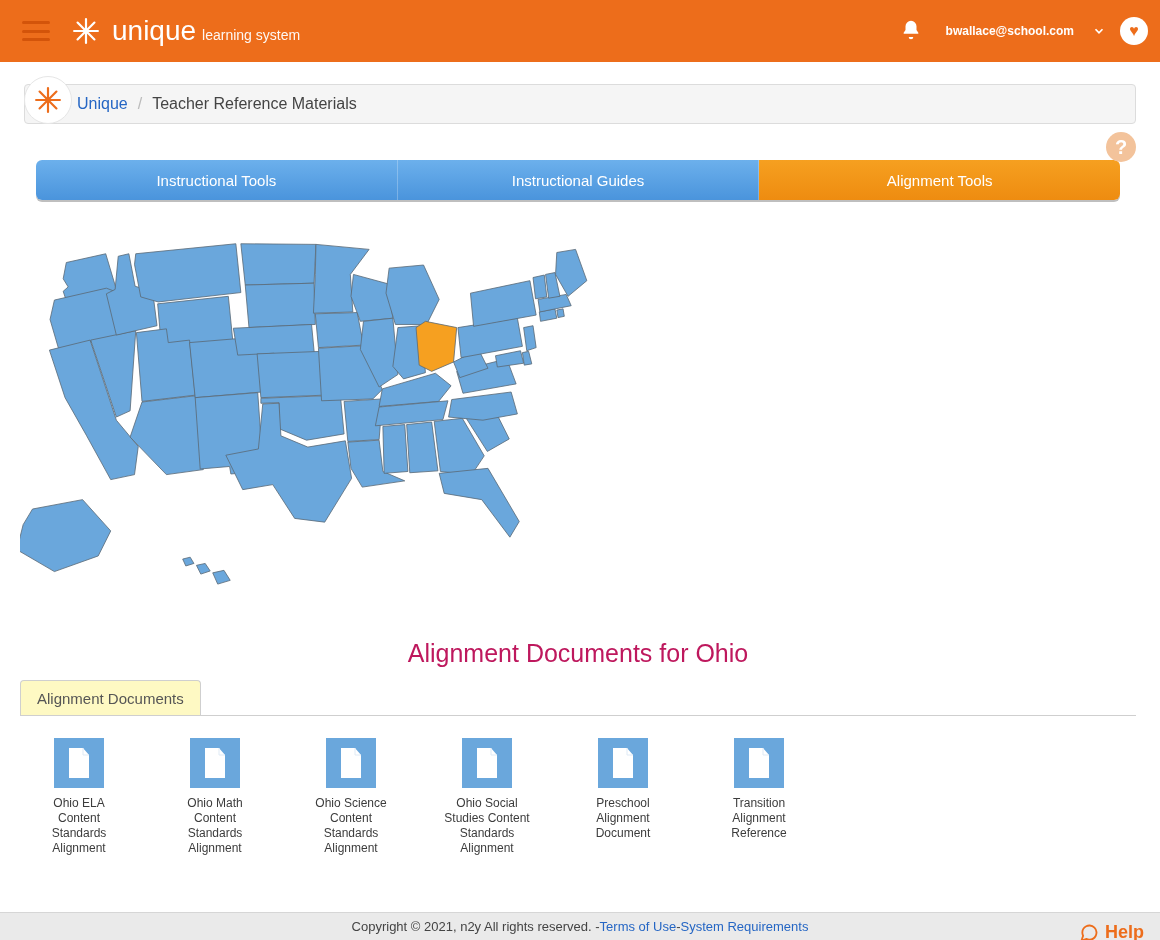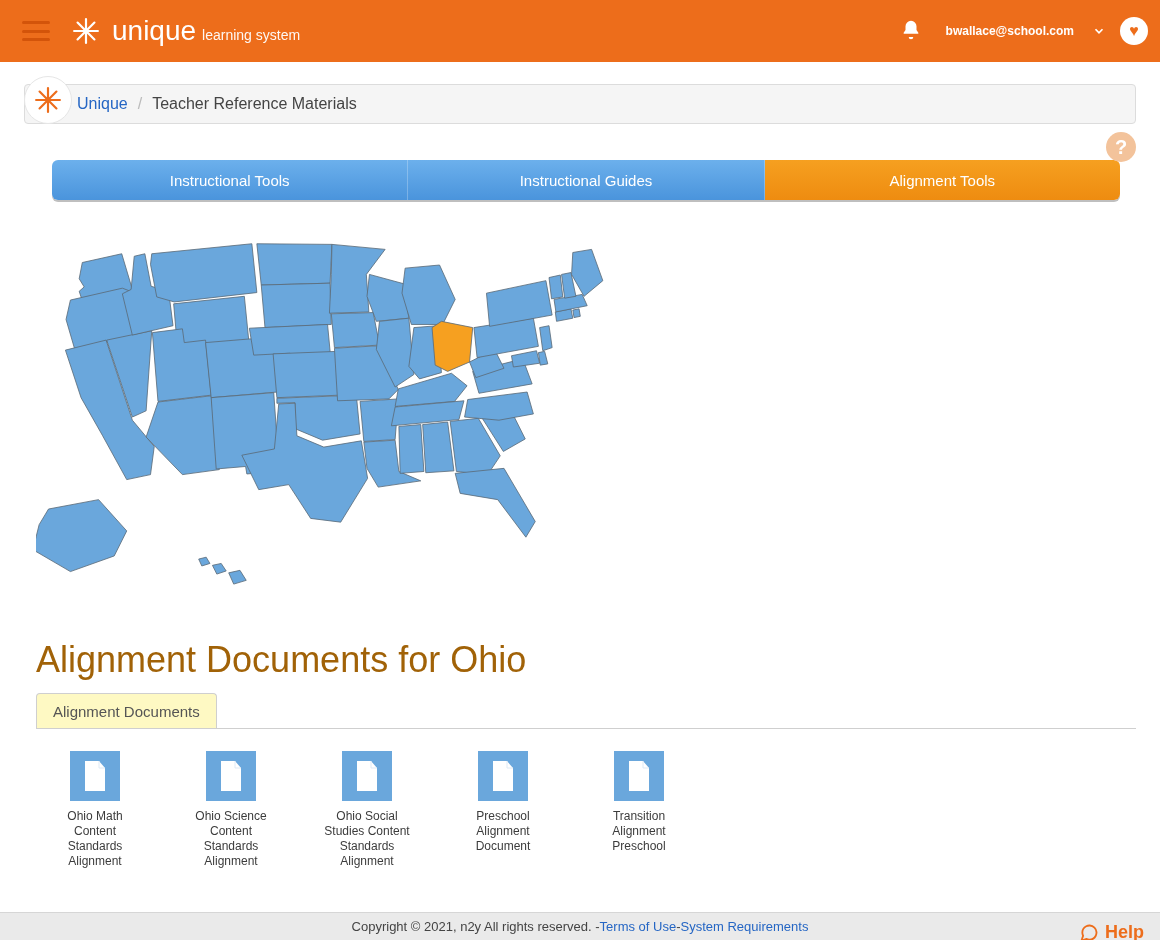--- a/index.html
+++ b/index.html
@@ -20,30 +20,30 @@
   .avatar-heart { color: #ed6d1b; font-size: 16px; line-height:1;}
   
   .breadcrumb-wrap { padding: 22px 24px 6px 24px; position: relative; }
   .breadcrumb { height: 40px; border: 1px solid #dcdcdc; border-radius: 4px; background: #f5f5f5; display: flex; align-items: center; padding-left: 52px; font-size: 16px; }
   .breadcrumb a { color: #2566c4; text-decoration: none; }
   .breadcrumb .sep { color: #bbb; margin: 0 10px; }
   .breadcrumb .current { color: #444; text-align: center; }
   .bc-icon { position: absolute; left: 24px; top: 14px; width: 48px; height: 48px; border-radius: 50%; background: #fff; border: 1px solid #e6e6e6; display:flex; align-items:center; justify-content:center;}
   .help-icon { position: absolute; right: 24px; top: 70px; width: 30px; height: 30px; border-radius: 50%; background: #f3c39b; color: #fff; display:flex; align-items:center; justify-content:center; font-weight:700; font-size:20px; cursor:pointer;}
   
-  .content { padding: 0 24px 70px 36px; }
+  .content { padding: 0 24px 70px 20px; }
   .tabs-container { padding: 30px 16px 0 16px; }
   .seg { display: flex; border-radius: 6px; overflow: hidden; box-shadow: 0 2px 0 rgba(0,0,0,0.25); }
   .seg-item { flex: 1; height: 40px; display:flex; align-items:center; justify-content:center; font-size: 15px; color: #fff; cursor:pointer; border-right: 1px solid rgba(255,255,255,0.25);
     background: linear-gradient(#6cb0ec, #4a94dc); }
   .seg-item:last-child { border-right: none; }
   .seg-item.active { background: linear-gradient(#f6a020, #ee8c10); }
   .map-wrap { padding: 40px 0 10px 0; }
   .map-wrap svg { width: 600px; height: auto; display:block; }
-  .heading { font-size: 36px; font-weight: 500; color: #a16207; margin-top: 18px; margin-bottom: 12px;}
+  .heading { font-size: 25px; font-weight: 500; color: #be185d; margin-top: 18px; margin-bottom: 12px; text-align: center;}
   .subtab-row { border-bottom: 1px solid #cfcfcf; display:flex; }
   .subtab { background: #fef9c3; color: #555; font-size: 15px; padding: 9px 16px 8px 16px; border-top-left-radius: 4px; border-top-right-radius: 4px; border: 1px solid #cfcfcf; border-bottom: none; cursor:pointer;}
   .docs { display:flex; gap: 46px; padding: 22px 0 0 14px; }
   .doc { width: 90px; text-align:center; cursor:pointer;}
   .doc-icon { width: 50px; height: 50px; background: #6aa7dc; margin: 0 auto 8px auto; display:flex; align-items:center; justify-content:center;}
   .doc-label { font-size: 12px; line-height: 1.25; color: #3c3c3c; }
   
   .footer { position: fixed; bottom: 0; left:0; width: 1160px; height: 28px; background: #eaeaea; border-top: 1px solid #d6d6d6; display:flex; align-items:center; justify-content:center; font-size: 13px; color: #444;}
   .footer a { color: #2566c4; text-decoration: none; }
   .footer-help { position:absolute; right: 16px; color: #ed6d1b; font-weight: 700; font-size: 18px; display:flex; align-items:center; gap:6px; cursor:pointer;margin-top:12px;}
@@ -177,20 +177,29 @@
   </div>
 
   <div class="docs">
     <div class="doc">
       <div class="doc-icon">
         <svg width="24" height="30" viewBox="0 0 24 30">
             <path d="M2 0h14l6 7v23H2z" fill="#fff"></path>
             <path d="M16 0v7h6" fill="none" stroke="#dfeaf5" stroke-width="1"></path>
           </svg>
       </div>
+      <div class="doc-label">Ohio ELA Content Standards Alignment</div>
+    </div>
+    <div class="doc">
+      <div class="doc-icon">
+        <svg width="24" height="30" viewBox="0 0 24 30">
+            <path d="M2 0h14l6 7v23H2z" fill="#fff"></path>
+            <path d="M16 0v7h6" fill="none" stroke="#dfeaf5" stroke-width="1"></path>
+          </svg>
+      </div>
       <div class="doc-label">Ohio Math Content Standards Alignment</div>
     </div>
     <div class="doc">
       <div class="doc-icon">
         <svg width="24" height="30" viewBox="0 0 24 30">
             <path d="M2 0h14l6 7v23H2z" fill="#fff"></path>
             <path d="M16 0v7h6" fill="none" stroke="#dfeaf5" stroke-width="1"></path>
           </svg>
       </div>
       <div class="doc-label">Ohio Science Content Standards Alignment</div>
@@ -213,21 +222,21 @@
       </div>
       <div class="doc-label">Preschool Alignment Document</div>
     </div>
     <div class="doc">
       <div class="doc-icon">
         <svg width="24" height="30" viewBox="0 0 24 30">
             <path d="M2 0h14l6 7v23H2z" fill="#fff"></path>
             <path d="M16 0v7h6" fill="none" stroke="#dfeaf5" stroke-width="1"></path>
           </svg>
       </div>
-      <div class="doc-label">Transition Alignment Preschool</div>
+      <div class="doc-label">Transition Alignment Reference</div>
     </div>
   </div>
 
 </div>
 
 <div class="footer">
   <span>Copyright © 2021, n2y All rights reserved. - </span>
   <a href="#">Terms of Use</a>
   <span> - </span>
   <a href="#">System Requirements</a>

